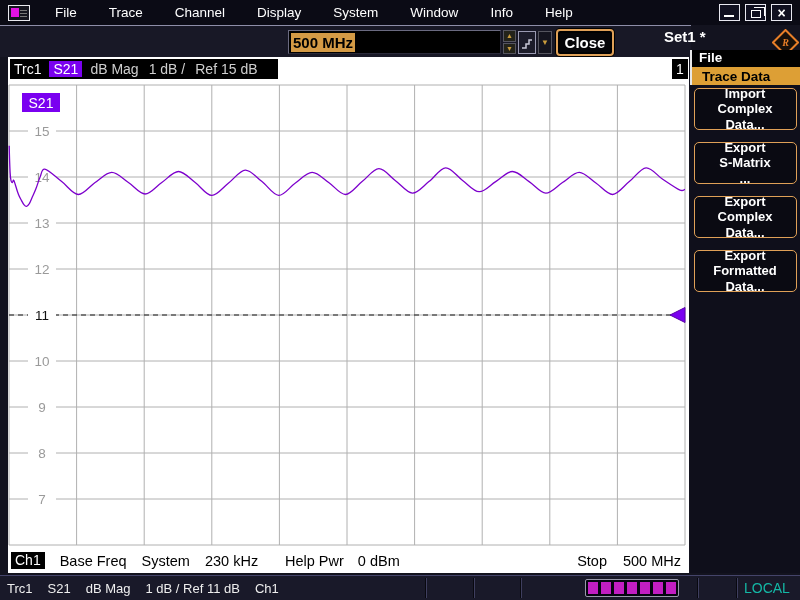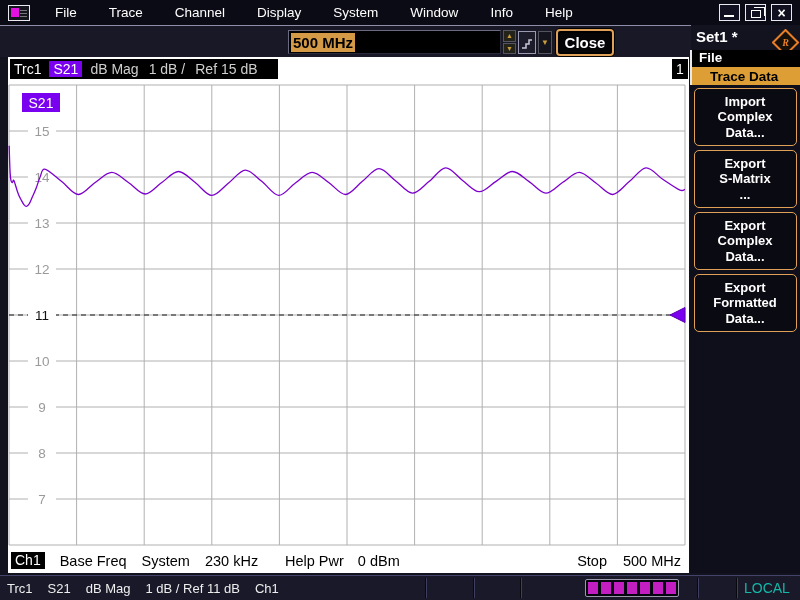--- a/index.html
+++ b/index.html
@@ -36,21 +36,21 @@
   .spinbtn { flex:1; background:#23231a; border:1px solid #55555f; color:#c89b3c; font-size:7px;
              display:flex; align-items:center; justify-content:center; }
   .stepbtn { position:absolute; left:518px; top:5px; width:18px; height:23px; background:#1c1c2a;
              border:1px solid #9a9ab2; display:flex; align-items:center; justify-content:center; }
   .dropbtn { position:absolute; left:538px; top:5px; width:14px; height:23px; background:#14141f;
              border:1px solid #55555f; color:#c89b3c; font-size:8px; display:flex; align-items:center; justify-content:center; }
   .closebtn { position:absolute; left:556px; top:3px; width:58px; height:27px; background:#050508;
               border:2px solid #dfa057; border-radius:4px; box-shadow:inset 0 0 0 2px #000, 0 0 0 1px #000;
               color:#fff; font-size:15px; font-weight:bold; display:flex; align-items:center; justify-content:center; }
 
-  .setname { position:absolute; left:696px; top:28px; color:#fff; font-size:15px; font-weight:bold; }
+  .setname { position:absolute; left:664px; top:28px; color:#fff; font-size:15px; font-weight:bold; }
   .logo { position:absolute; left:772px; top:29px; width:27px; height:27px; }
 
   
   .panel { position:absolute; left:8px; top:57px; width:681px; height:516px; background:#fff; }
   .trcbar { position:absolute; left:2px; top:2px; height:20px; background:#000; display:inline-flex;
             align-items:center; font-size:14px; padding:0 10px 0 4px; white-space:pre; }
   .trcbar .t1 { color:#fff; margin-right:8px; }
   .trcbar .meas { color:#fff; background:#7a00f0; padding:0 4px; margin-right:8px; }
   .trcbar .fmt, .trcbar .scl, .trcbar .ref { color:#cfcfcf; margin-right:10px; }
   .winnum { position:absolute; right:1px; top:2px; width:16px; height:20px; background:#000; color:#fff;
@@ -60,23 +60,23 @@
   .chanbar .grp-left { position:absolute; left:3px; top:2px; display:flex; gap:15px; align-items:center; }
   .chanbar .ch-badge { background:#000; color:#fff; padding:0px 4px 1px 4px; font-size:14px; }
   .chanbar .grp-mid { position:absolute; left:277px; top:3px; display:flex; gap:14px; }
   .chanbar .grp-right { position:absolute; right:8px; top:3px; display:flex; gap:16px; }
 
   
   .sidebar { position:absolute; left:690px; top:50px; width:110px; height:523px; background:#0f0f1b; }
   .side-file { height:17px; background:#000; color:#fff; font-weight:bold; font-size:13.5px;
                padding-left:7px; border-left:2px solid #e8e8e8; }
   .side-sub { height:18px; background:#dd9f35; color:#000; font-weight:bold; font-size:13.5px;
-              padding-left:18px; border-left:2px solid #e8e8e8; display:flex; align-items:center; }
+              padding-left:10px; border-left:2px solid #e8e8e8; display:flex; align-items:center; }
   .skeys { padding:3px 3px 0 3px; }
-  .skey { width:103px; height:58px; margin:0 auto 4px auto; background:#0a0a12; border:1px solid #dfa057;
+  .skey { width:103px; height:42px; margin:0 auto 12px auto; background:#0a0a12; border:1px solid #dfa057;
           border-radius:5px; color:#fff; font-size:13px; font-weight:bold; line-height:15.5px;
           display:flex; align-items:center; justify-content:center; text-align:center; white-space:pre-line; }
 
   
   .statusbar { position:absolute; left:0; top:575px; width:800px; height:25px; background:#191929;
                border-top:1px solid #44446a; color:#eee; font-size:13px; }
   .sb-left { position:absolute; left:7px; top:5px; display:flex; }
   .sb-left span { margin-right:15px; }
   .sb-sep { position:absolute; top:2px; bottom:2px; width:2px;
             background:linear-gradient(90deg,#08080f 50%,#3e3e5e 50%); }

